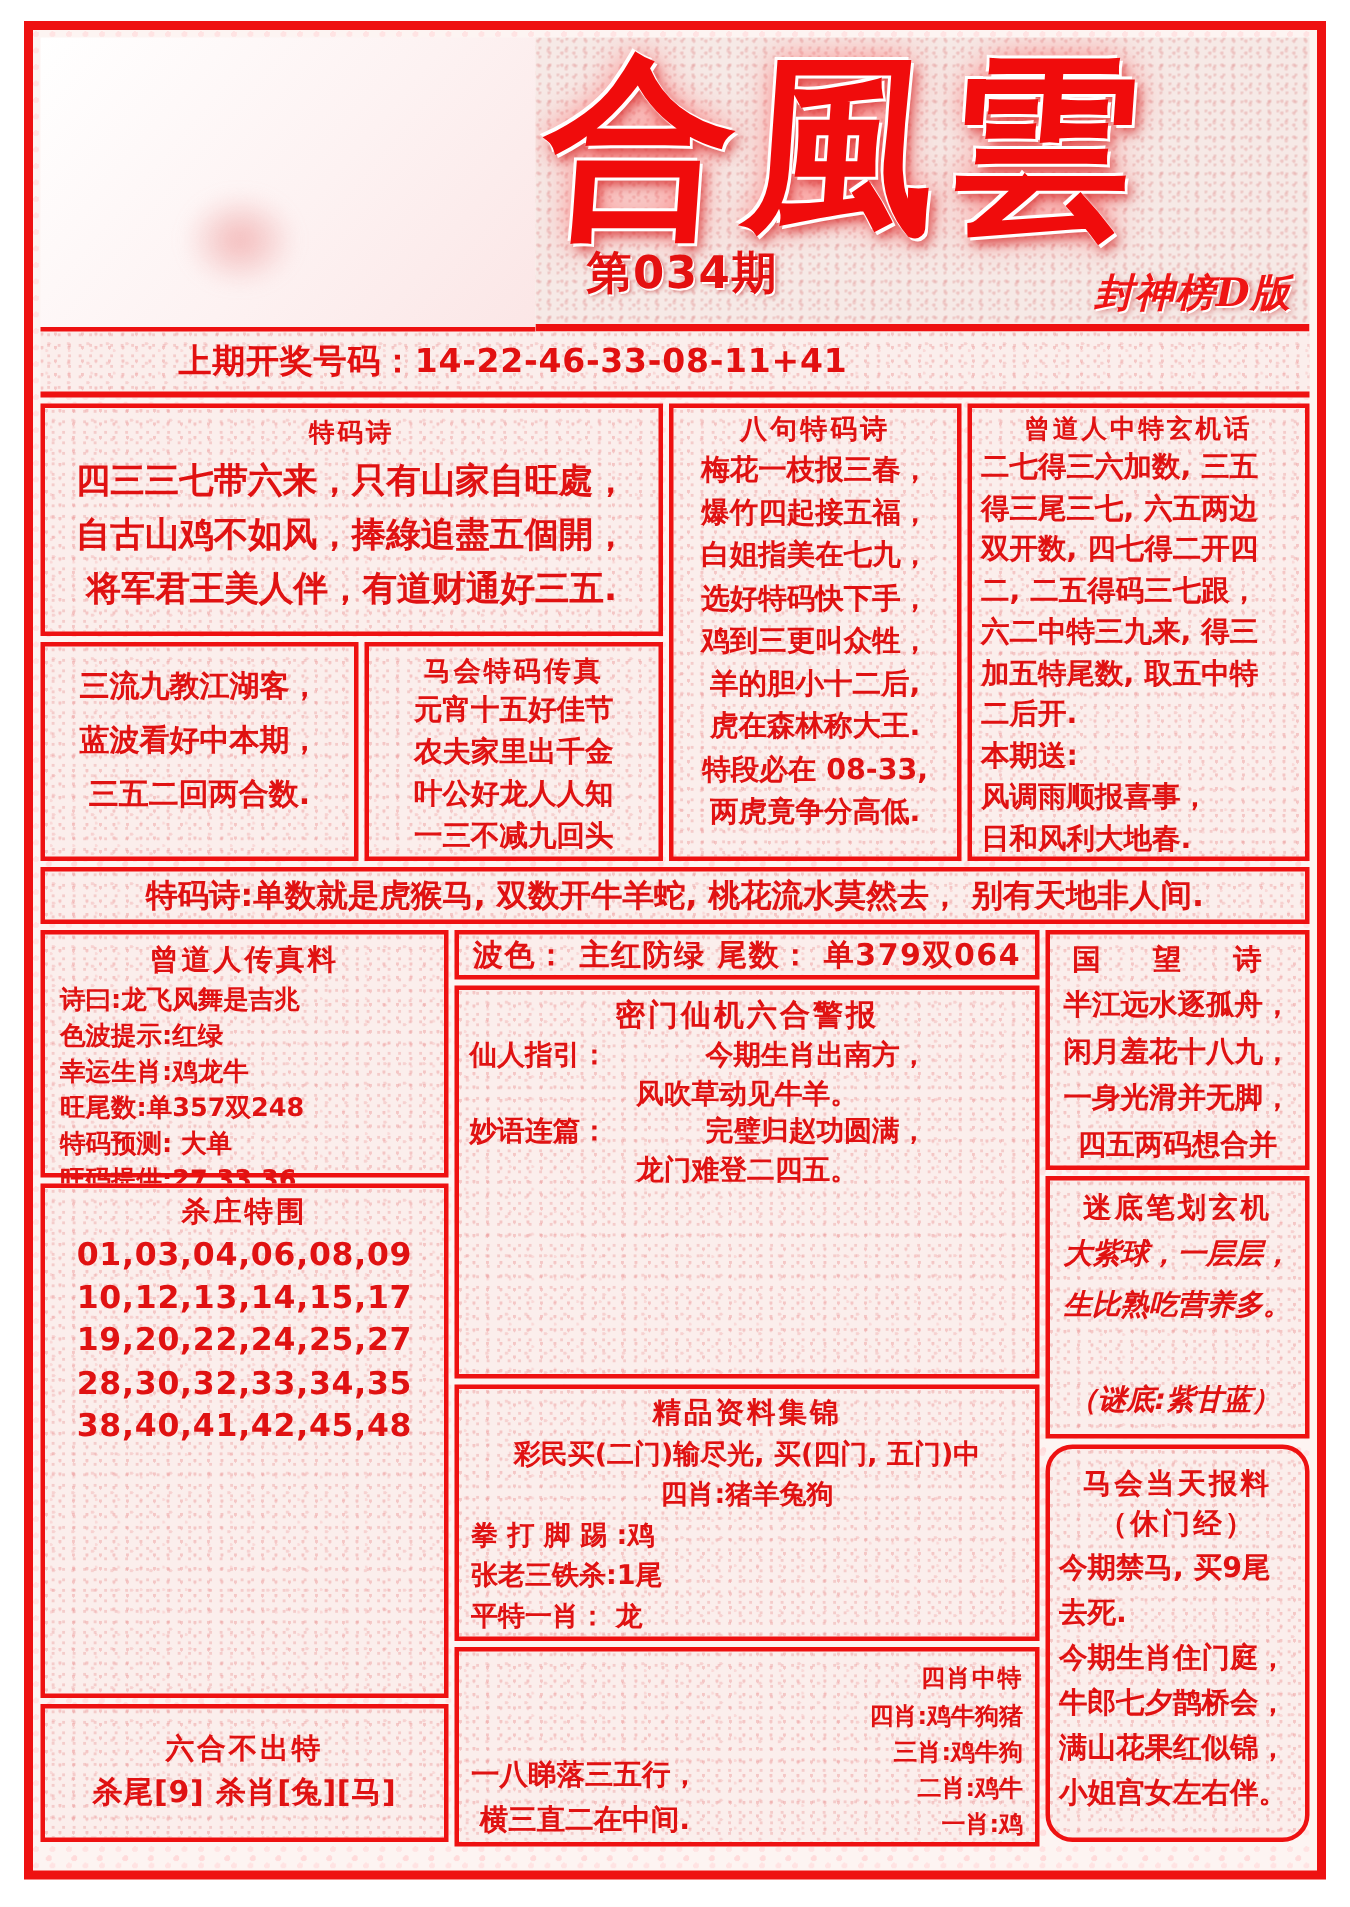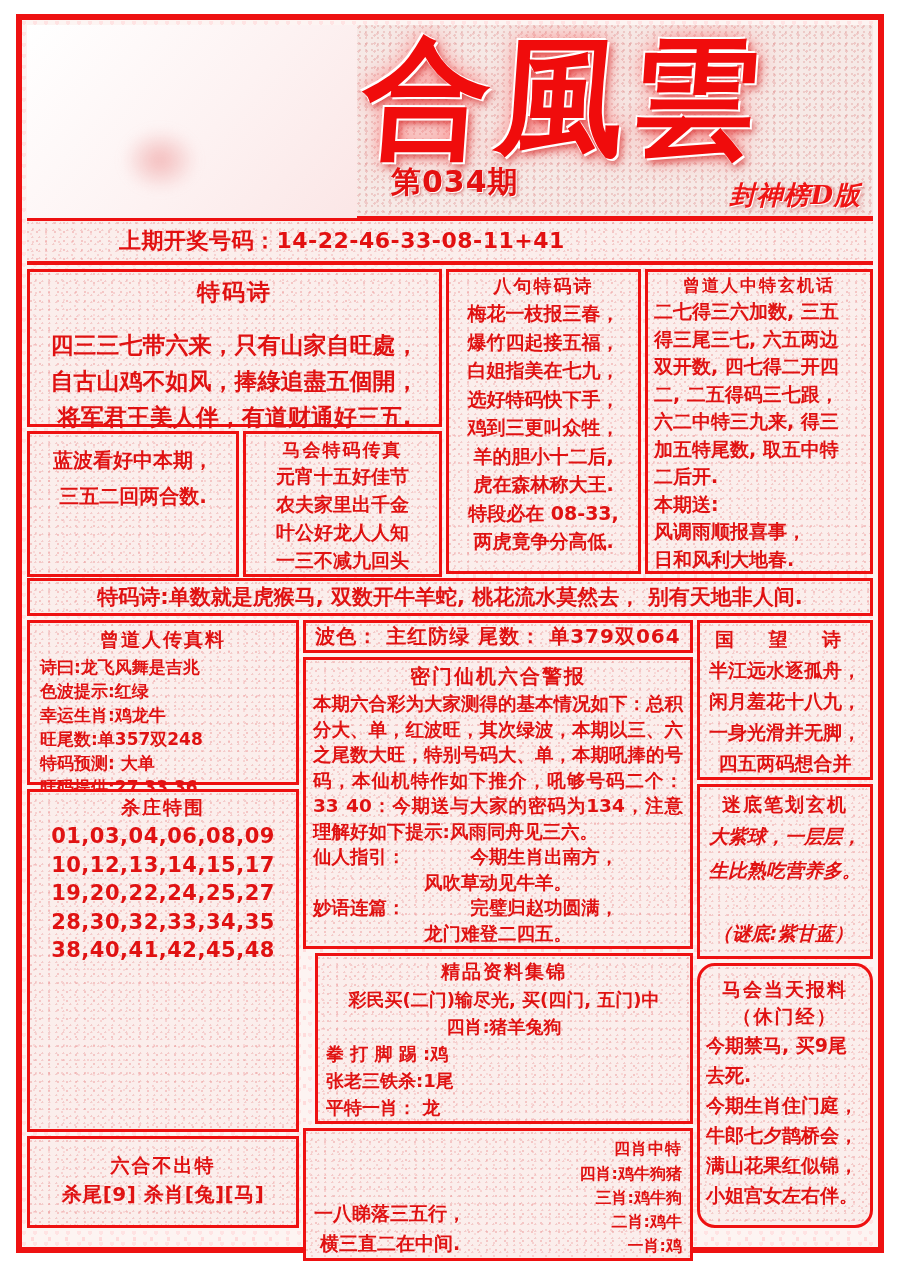--- a/index.html
+++ b/index.html
@@ -178,21 +178,21 @@
   }
   .colA1 { width: 415px; display: flex; flex-direction: column; }
   .colA2 { width: 195px; margin-left: 4px; }
   .colA3 { flex: 1; margin-left: 4px; }
 
   .boxA1a { height: 158px; padding: 5px 8px 0; }
   .boxA1b { flex: 1; margin-top: 4px; display: flex; }
   .boxA1b-l { width: 212px; padding: 8px 6px 0; }
   .boxA1b-r { flex: 1; margin-left: 4px; padding: 4px 4px 0; }
 
-  .boxA1a .cell-title { font-size: 23px; margin-bottom: 19px; }
+  .boxA1a .cell-title { font-size: 17px; margin-bottom: 3px; }
   .boxA1a .ln { font-size: 23px; line-height: 36px; text-align: center; }
 
   .boxA1b-l .ln { font-size: 20px; line-height: 36px; text-align: center; }
   .boxA1b-r .cell-title { font-size: 18px; }
   .boxA1b-r .ln { font-size: 19px; line-height: 28px; text-align: center; }
 
   .colA2 { padding: 2px 5px 0; }
   .colA2 .cell-title { font-size: 18px; margin-bottom: 1px; }
   .colA2 .ln { font-size: 19px; line-height: 28.5px; text-align: center; }
 
@@ -244,21 +244,21 @@
   .bM0 { height: 40px; display: flex; align-items: center; justify-content: center; }
   .bM0 .ln { font-size: 20px; letter-spacing: 1px; }
   .bM1 { flex: 1; margin-top: 4px; padding: 3px 7px 0; }
   .bM1 .cell-title { font-size: 20px; margin-bottom: 1px; }
   .bM1 .ln { font-size: 18.5px; line-height: 25.5px; text-align: justify; white-space: normal; }
   .bM1 .ind { display: block; text-align: center; }
   .bM1 .hang { display: flex; }
   .bM1 .hang .lbl { white-space: nowrap; }
   .bM1 .hang .val { flex: 1; text-align: center; }
 
-  .bM2 { height: 179px; margin-top: 4px; padding: 3px 8px 0; margin-left: 12px; }
+  .bM2 { height: 179px; margin-top: 4px; padding: 3px 8px 0; }
   .bM2 .cell-title { font-size: 19px; margin-bottom: 1px; }
   .bM2 .ln { font-size: 18px; line-height: 27px; }
   .bM2 .c { text-align: center; }
 
   .bM3 { height: 145px; margin-top: 4px; padding: 4px 8px 0; display: flex; }
   .bM3-l { width: 225px; display: flex; align-items: flex-end; }
   .bM3-l .ln { font-size: 19px; line-height: 30px; text-align: center; width: 100%; }
   .bM3-r { flex: 1; padding-top: 4px; }
   .bM3-r .cell-title { font-size: 16px; margin-bottom: 2px; letter-spacing: 1px; }
   .bM3-r .ln { font-size: 16px; line-height: 24px; text-align: right; }
@@ -305,20 +305,21 @@
 
       <div class="colA1">
         <div class="boxA1a bx paper">
           <div class="cell-title">特码诗</div>
           <div class="ln">四三三七带六来，只有山家自旺處，</div>
           <div class="ln">自古山鸡不如风，捧綠追盡五個開，</div>
           <div class="ln">将军君王美人伴，有道财通好三五.</div>
         </div>
         <div class="boxA1b">
           <div class="boxA1b-l bx paper">
+            <div class="ln">三流九教江湖客，</div>
             <div class="ln">蓝波看好中本期，</div>
             <div class="ln">三五二回两合数.</div>
           </div>
           <div class="boxA1b-r bx paper">
             <div class="cell-title">马会特码传真</div>
             <div class="ln">元宵十五好佳节</div>
             <div class="ln">农夫家里出千金</div>
             <div class="ln">叶公好龙人人知</div>
             <div class="ln">一三不减九回头</div>
           </div>
@@ -386,21 +387,20 @@
         </div>
       </div>
 
       <div class="colM">
         <div class="bM0 bx paper">
           <span class="ln">波色： 主红防绿 尾数： 单379双064</span>
         </div>
 
         <div class="bM1 bx paper" style="flex:0 0 262px;">
           <div class="cell-title">密门仙机六合警报</div>
-          <div class="ln">本期六合彩为大家测得的基本情况如下：总积分大、单，红波旺，其次绿波，本期以三、六之尾数大旺，特别号码大、单，本期吼捧的号码，本仙机特作如下推介，吼够号码二个：33 40：今期送与大家的密码为134，注意理解好如下提示:风雨同舟见三六。</div>
           <div class="ln hang">
             <span class="lbl">仙人指引：</span>
             <span class="val">今期生肖出南方，</span>
           </div>
           <div class="ln ind">风吹草动见牛羊。</div>
           <div class="ln hang">
             <span class="lbl">妙语连篇：</span>
             <span class="val">完璧归赵功圆满，</span>
           </div>
           <div class="ln ind">龙门难登二四五。</div>

